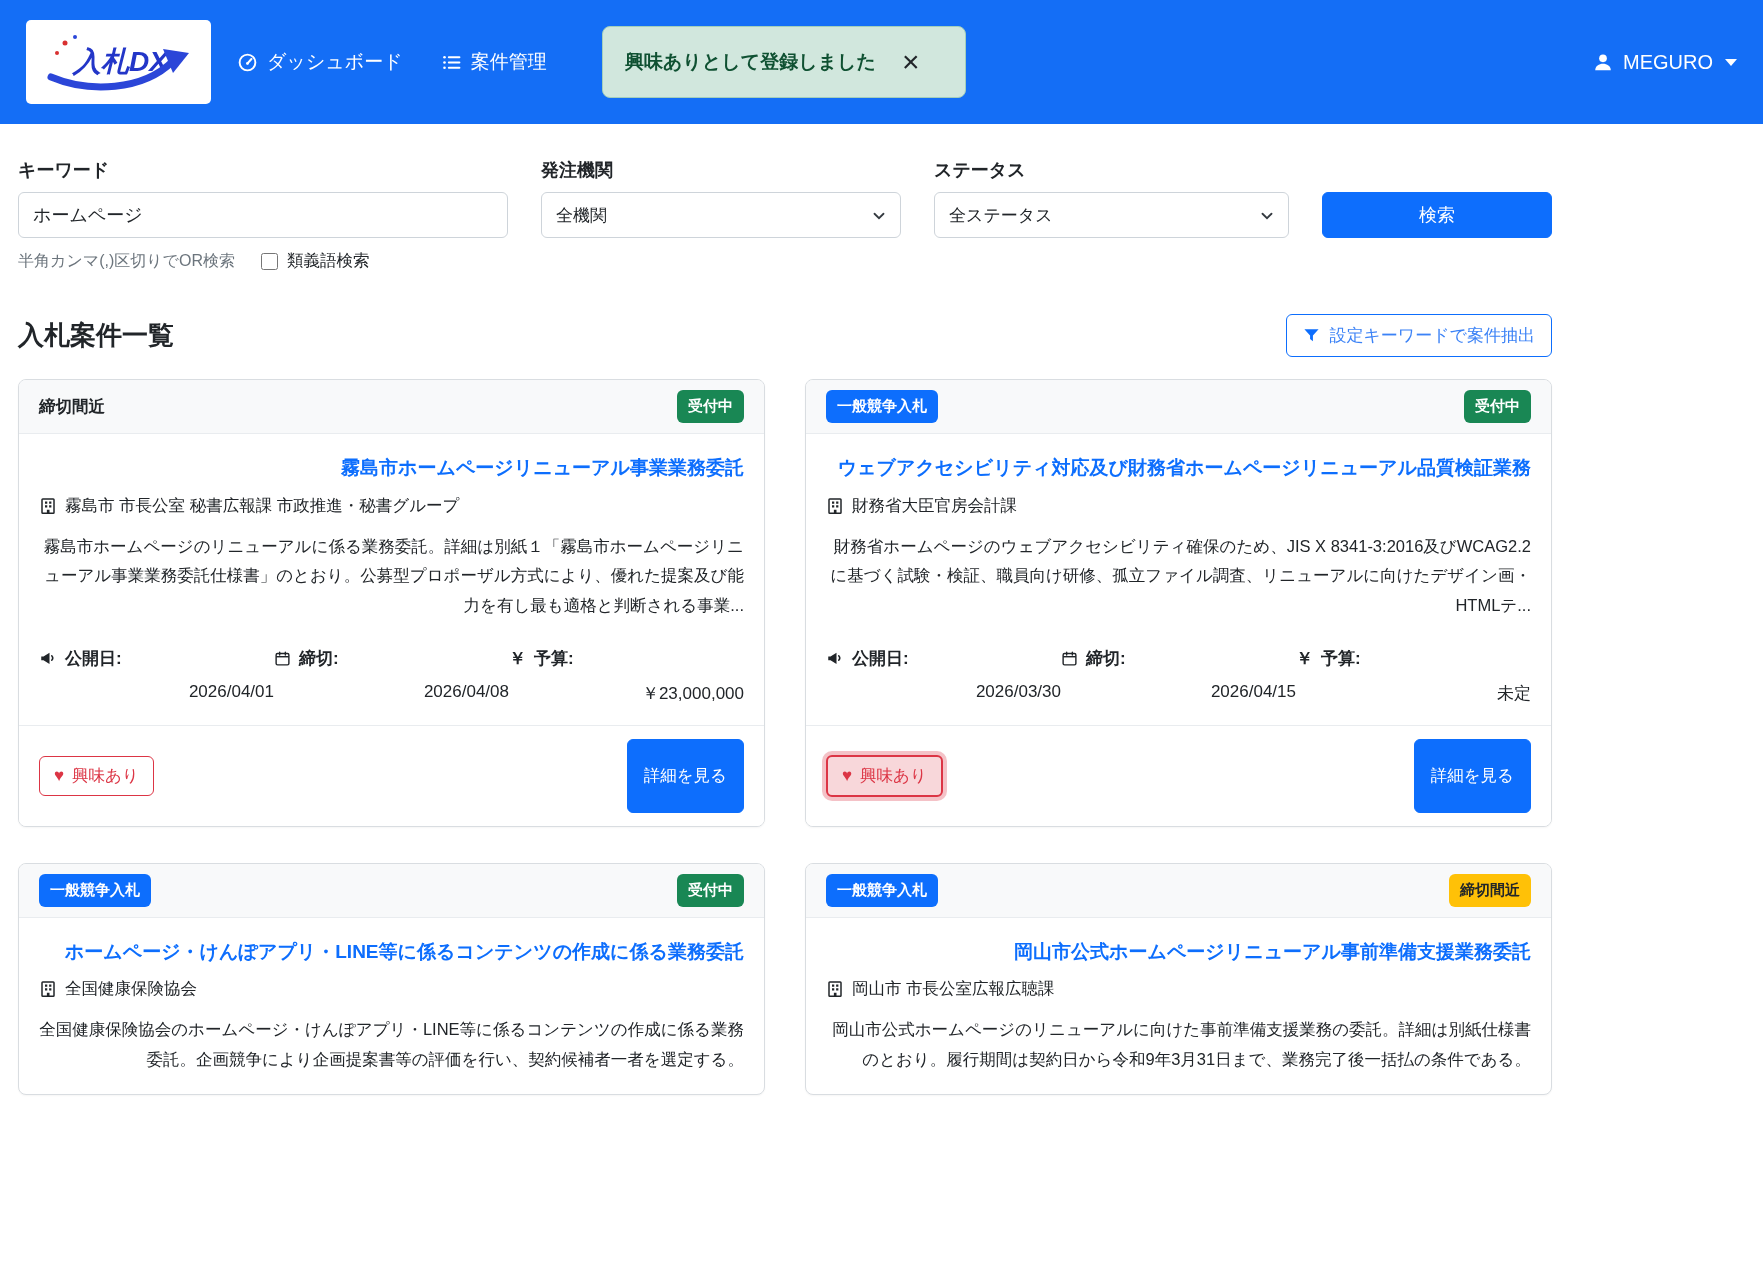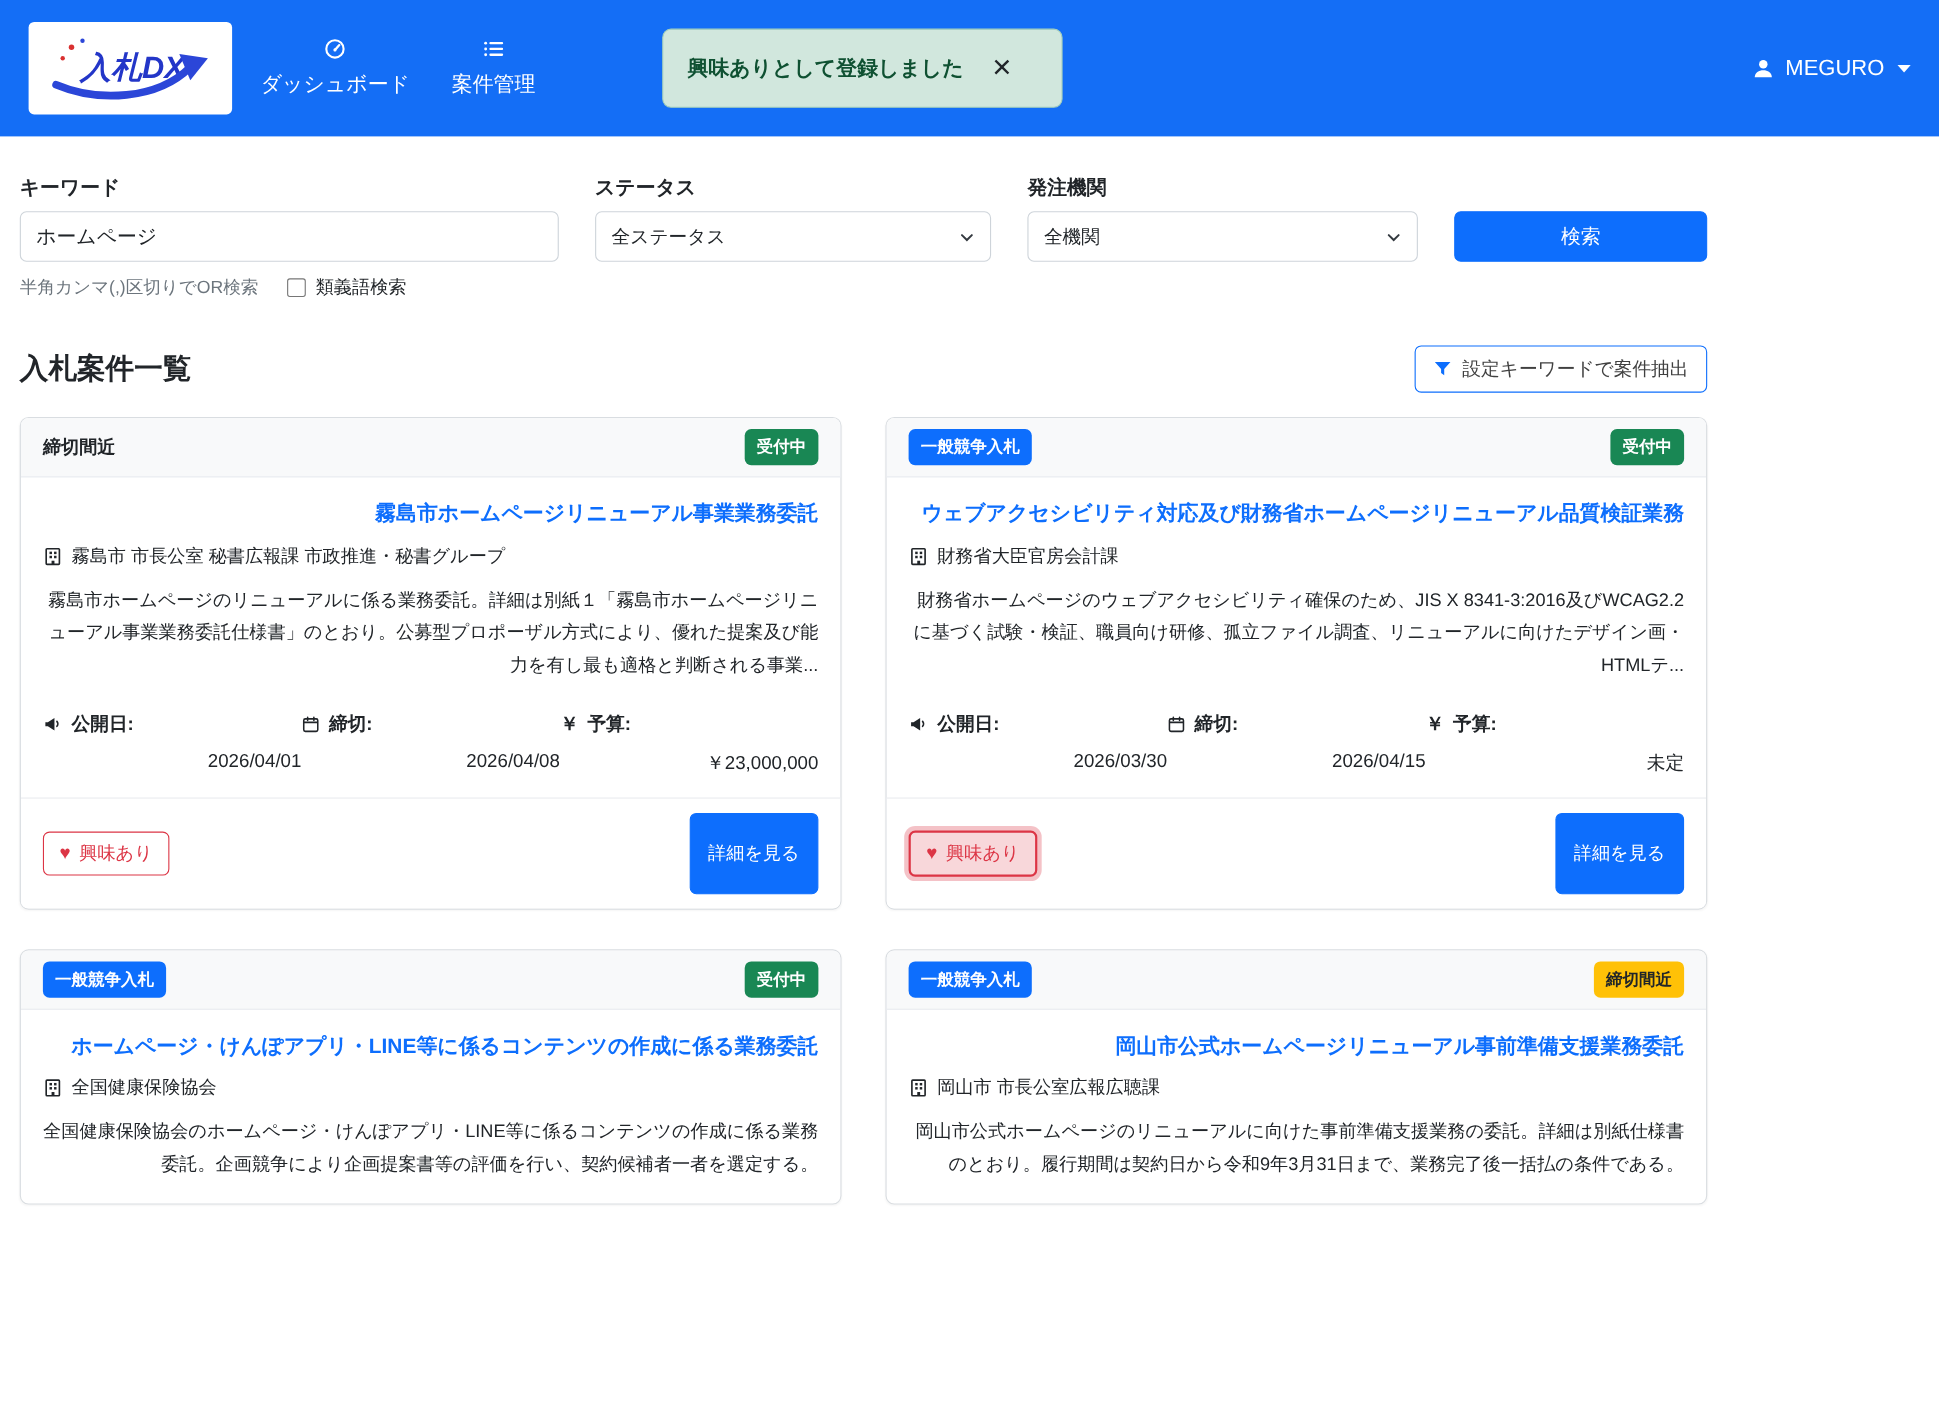--- a/index.html
+++ b/index.html
@@ -6,21 +6,21 @@
   html, body { width: 1763px; height: 1283px; overflow: hidden; background: #fff;
     font-family: "Liberation Sans", "DejaVu Sans", sans-serif; color: #212529; }
 
   
   .navbar { position: relative; height: 124px; background: #146ef6;
     display: flex; align-items: center; padding: 0 26px; }
   .brand { width: 185px; height: 84px; background: #fff; border-radius: 5px;
     display: flex; align-items: center; justify-content: center; margin-right: 26px; cursor: pointer; }
   .nav-links { display: flex; gap: 38px; align-items: center; }
   .nav-link { display: flex; align-items: center; gap: 9px; color: #fff;
-    font-size: 19px; font-weight: 500; text-decoration: none; cursor: pointer; flex-direction: column; }
+    font-size: 19px; font-weight: 500; text-decoration: none; cursor: pointer; }
   .nav-link svg { display: block; }
   .toast { position: absolute; left: 602px; top: 26px; height: 72px; min-width: 364px;
     background: #d1e7dd; border: 1px solid #a3cfbb; border-radius: 8px;
     display: flex; align-items: center; gap: 26px; padding: 0 22px;
     color: #0f5132; font-size: 19px; font-weight: 600; }
   .toast-close { background: none; border: none; font-size: 30px; line-height: 1;
     color: #212529; cursor: pointer; font-weight: 400; }
   .user-menu { margin-left: auto; display: flex; align-items: center; gap: 9px;
     color: #fff; font-size: 20px; font-weight: 500; cursor: pointer; }
   .caret-down { width: 0; height: 0; border-left: 6px solid transparent;
@@ -45,21 +45,21 @@
   .hint-row { display: flex; align-items: center; gap: 26px; margin-top: 12px; }
   .hint { color: #6c757d; font-size: 16px; }
   .syn-label { display: flex; align-items: center; gap: 9px; font-size: 16.5px; cursor: pointer; }
   .syn-label input { width: 17px; height: 17px; accent-color: #0d6efd; }
 
   
   .list-header { display: flex; align-items: center; justify-content: space-between;
     margin-top: 42px; gap: 24px; }
   .list-title { font-size: 26px; font-weight: 700; }
   .extract-btn { display: flex; align-items: center; gap: 9px; background: #fff;
-    border: 1px solid #0d6efd; color: #404040; font-size: 17px; padding: 9px 16px;
+    border: 1px solid #0d6efd; color: #3b82f6; font-size: 17px; padding: 9px 16px;
     border-radius: 6px; cursor: pointer; font-family: inherit; }
 
   
   .cards { display: grid; grid-template-columns: 1fr 1fr; column-gap: 40px; row-gap: 36px;
     margin-top: 22px; }
   .card { border: 1px solid #d9dde1; border-radius: 8px; background: #fff;
     display: flex; flex-direction: column; overflow: hidden;
     box-shadow: 0 1px 2px rgba(0,0,0,.04); }
   .card-header { background: #f8f9fa; border-bottom: 1px solid #e9ecef;
     padding: 10px 20px; display: flex; align-items: center; justify-content: space-between;
@@ -137,32 +137,32 @@
 </nav>
 
 <div class="container">
 
   <section class="filters">
     <div>
       <label class="flabel">キーワード</label>
       <input class="text-input" type="text" value="ホームページ" style="">
     </div>
     <div>
+      <label class="flabel">発注機関</label>
+      <div class="select">
+        <span>全機関</span>
+        <svg width="18" height="18" viewBox="0 0 24 24">
+          <path d="M6 9l6 6 6-6" fill="none" stroke="#343a40" stroke-width="2.4" stroke-linecap="round"></path>
+        </svg>
+      </div>
+    </div>
+    <div>
       <label class="flabel">ステータス</label>
       <div class="select">
         <span>全ステータス</span>
-        <svg width="18" height="18" viewBox="0 0 24 24">
-          <path d="M6 9l6 6 6-6" fill="none" stroke="#343a40" stroke-width="2.4" stroke-linecap="round"></path>
-        </svg>
-      </div>
-    </div>
-    <div>
-      <label class="flabel">発注機関</label>
-      <div class="select">
-        <span>全機関</span>
         <svg width="18" height="18" viewBox="0 0 24 24">
           <path d="M6 9l6 6 6-6" fill="none" stroke="#343a40" stroke-width="2.4" stroke-linecap="round"></path>
         </svg>
       </div>
     </div>
     <div>
       <button class="search-btn">検索</button>
     </div>
   </section>
 

